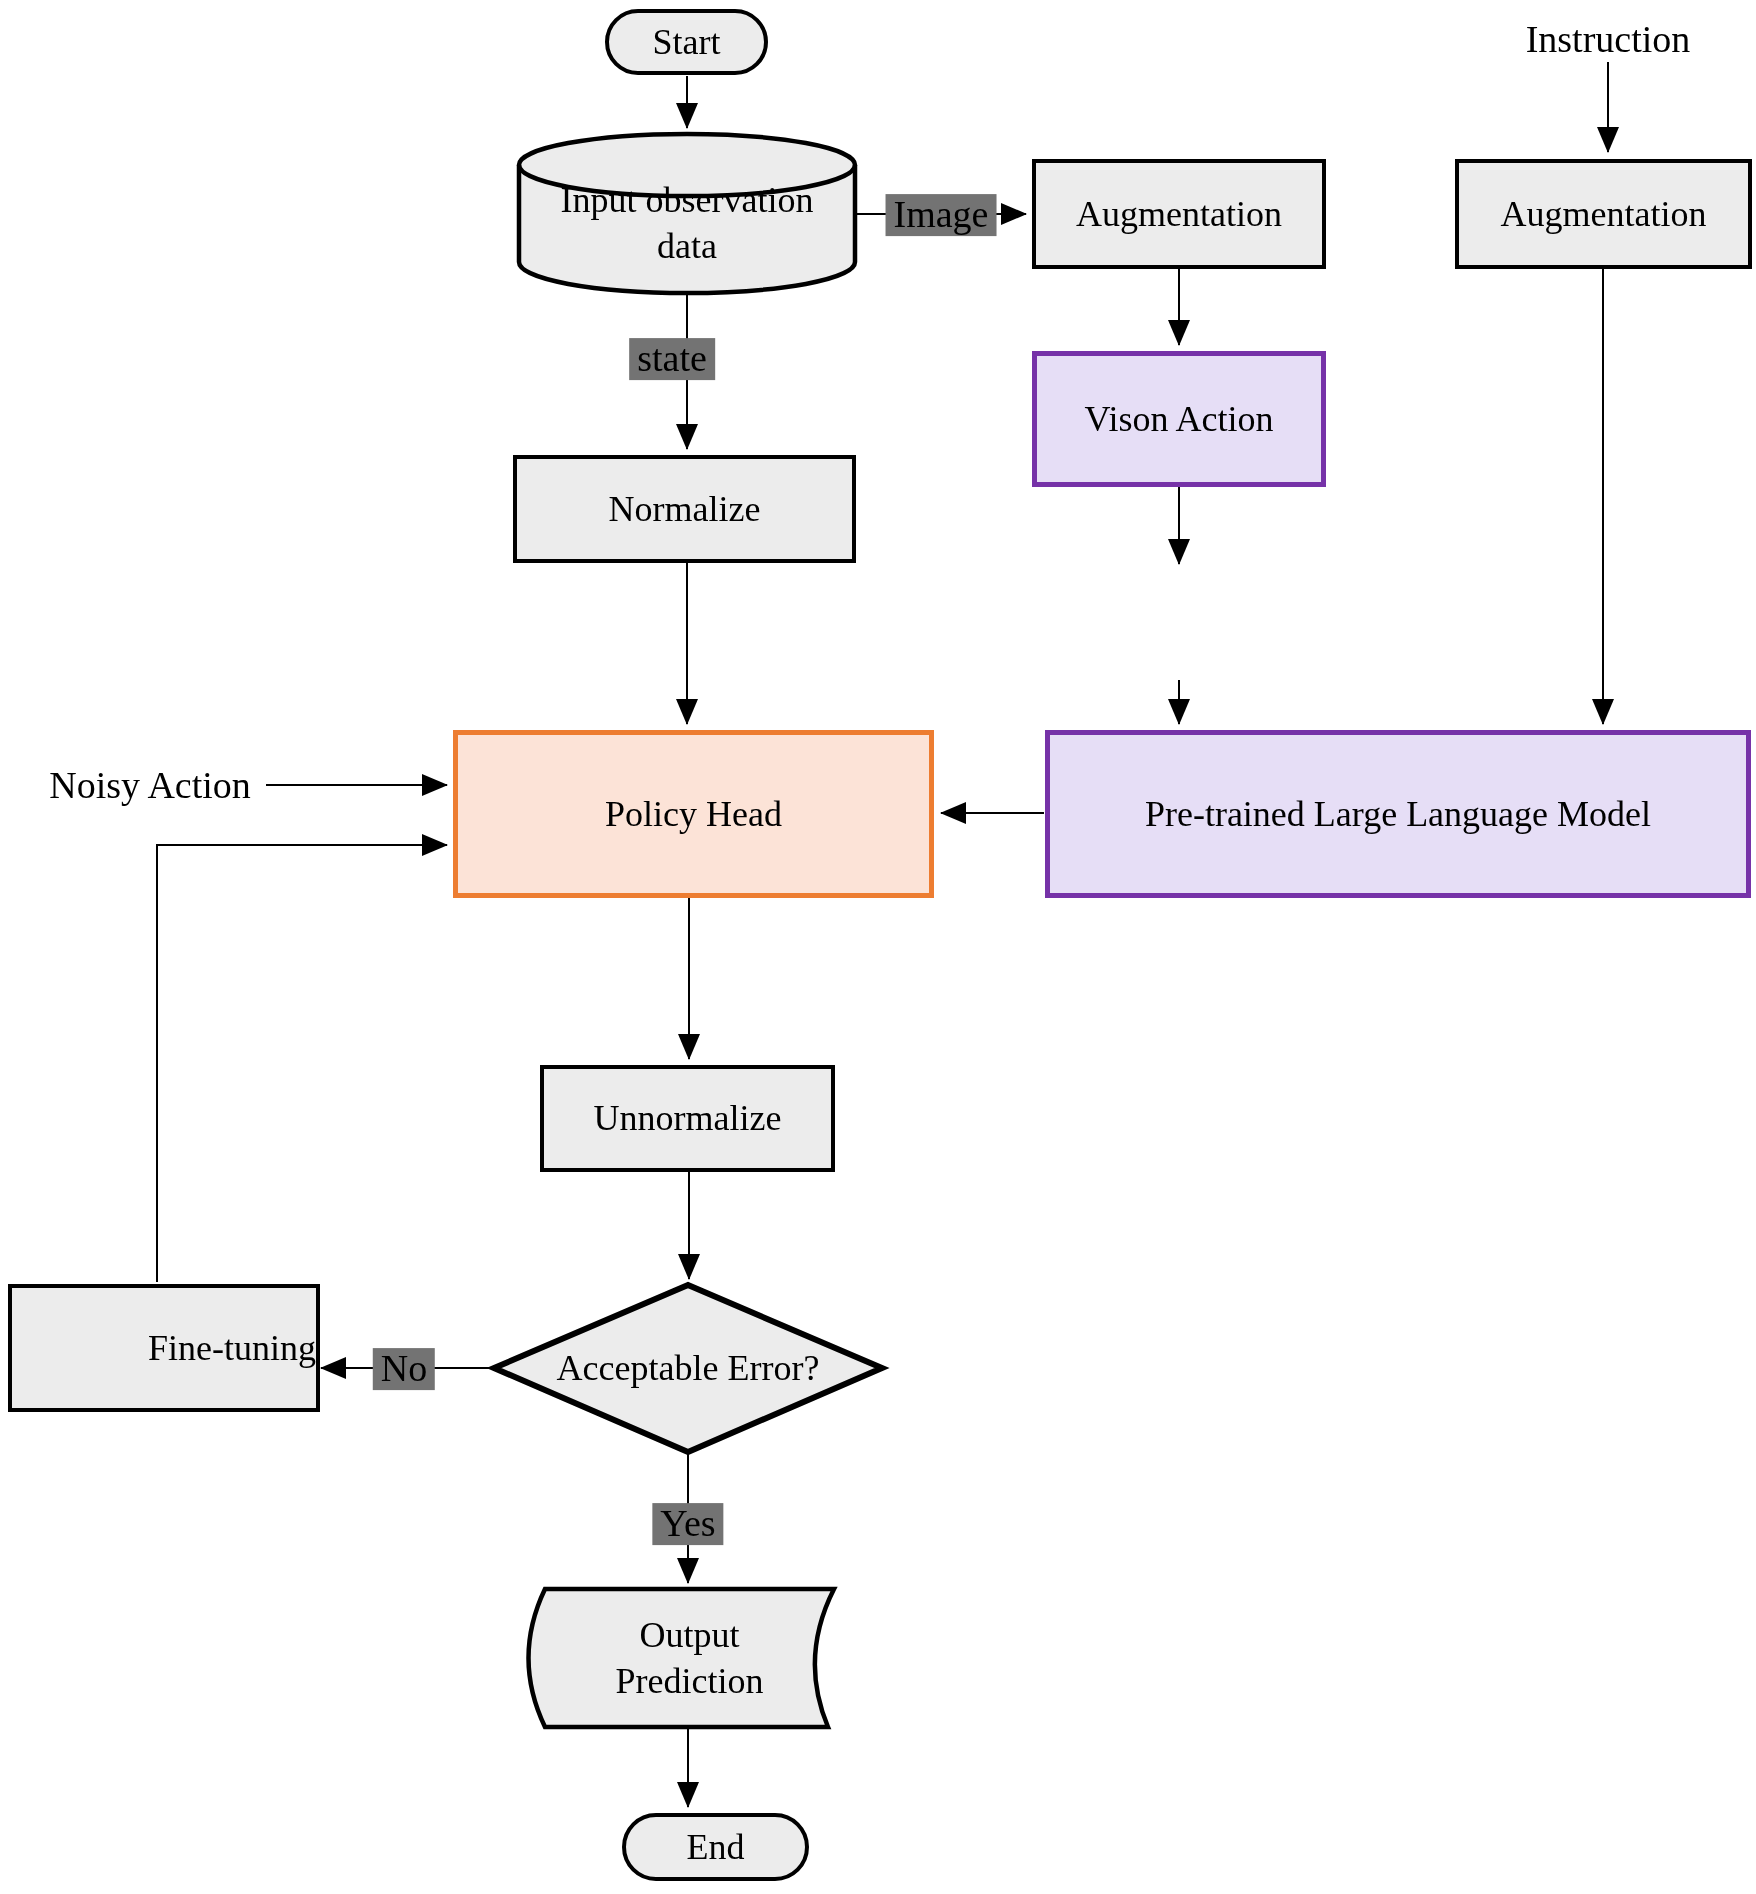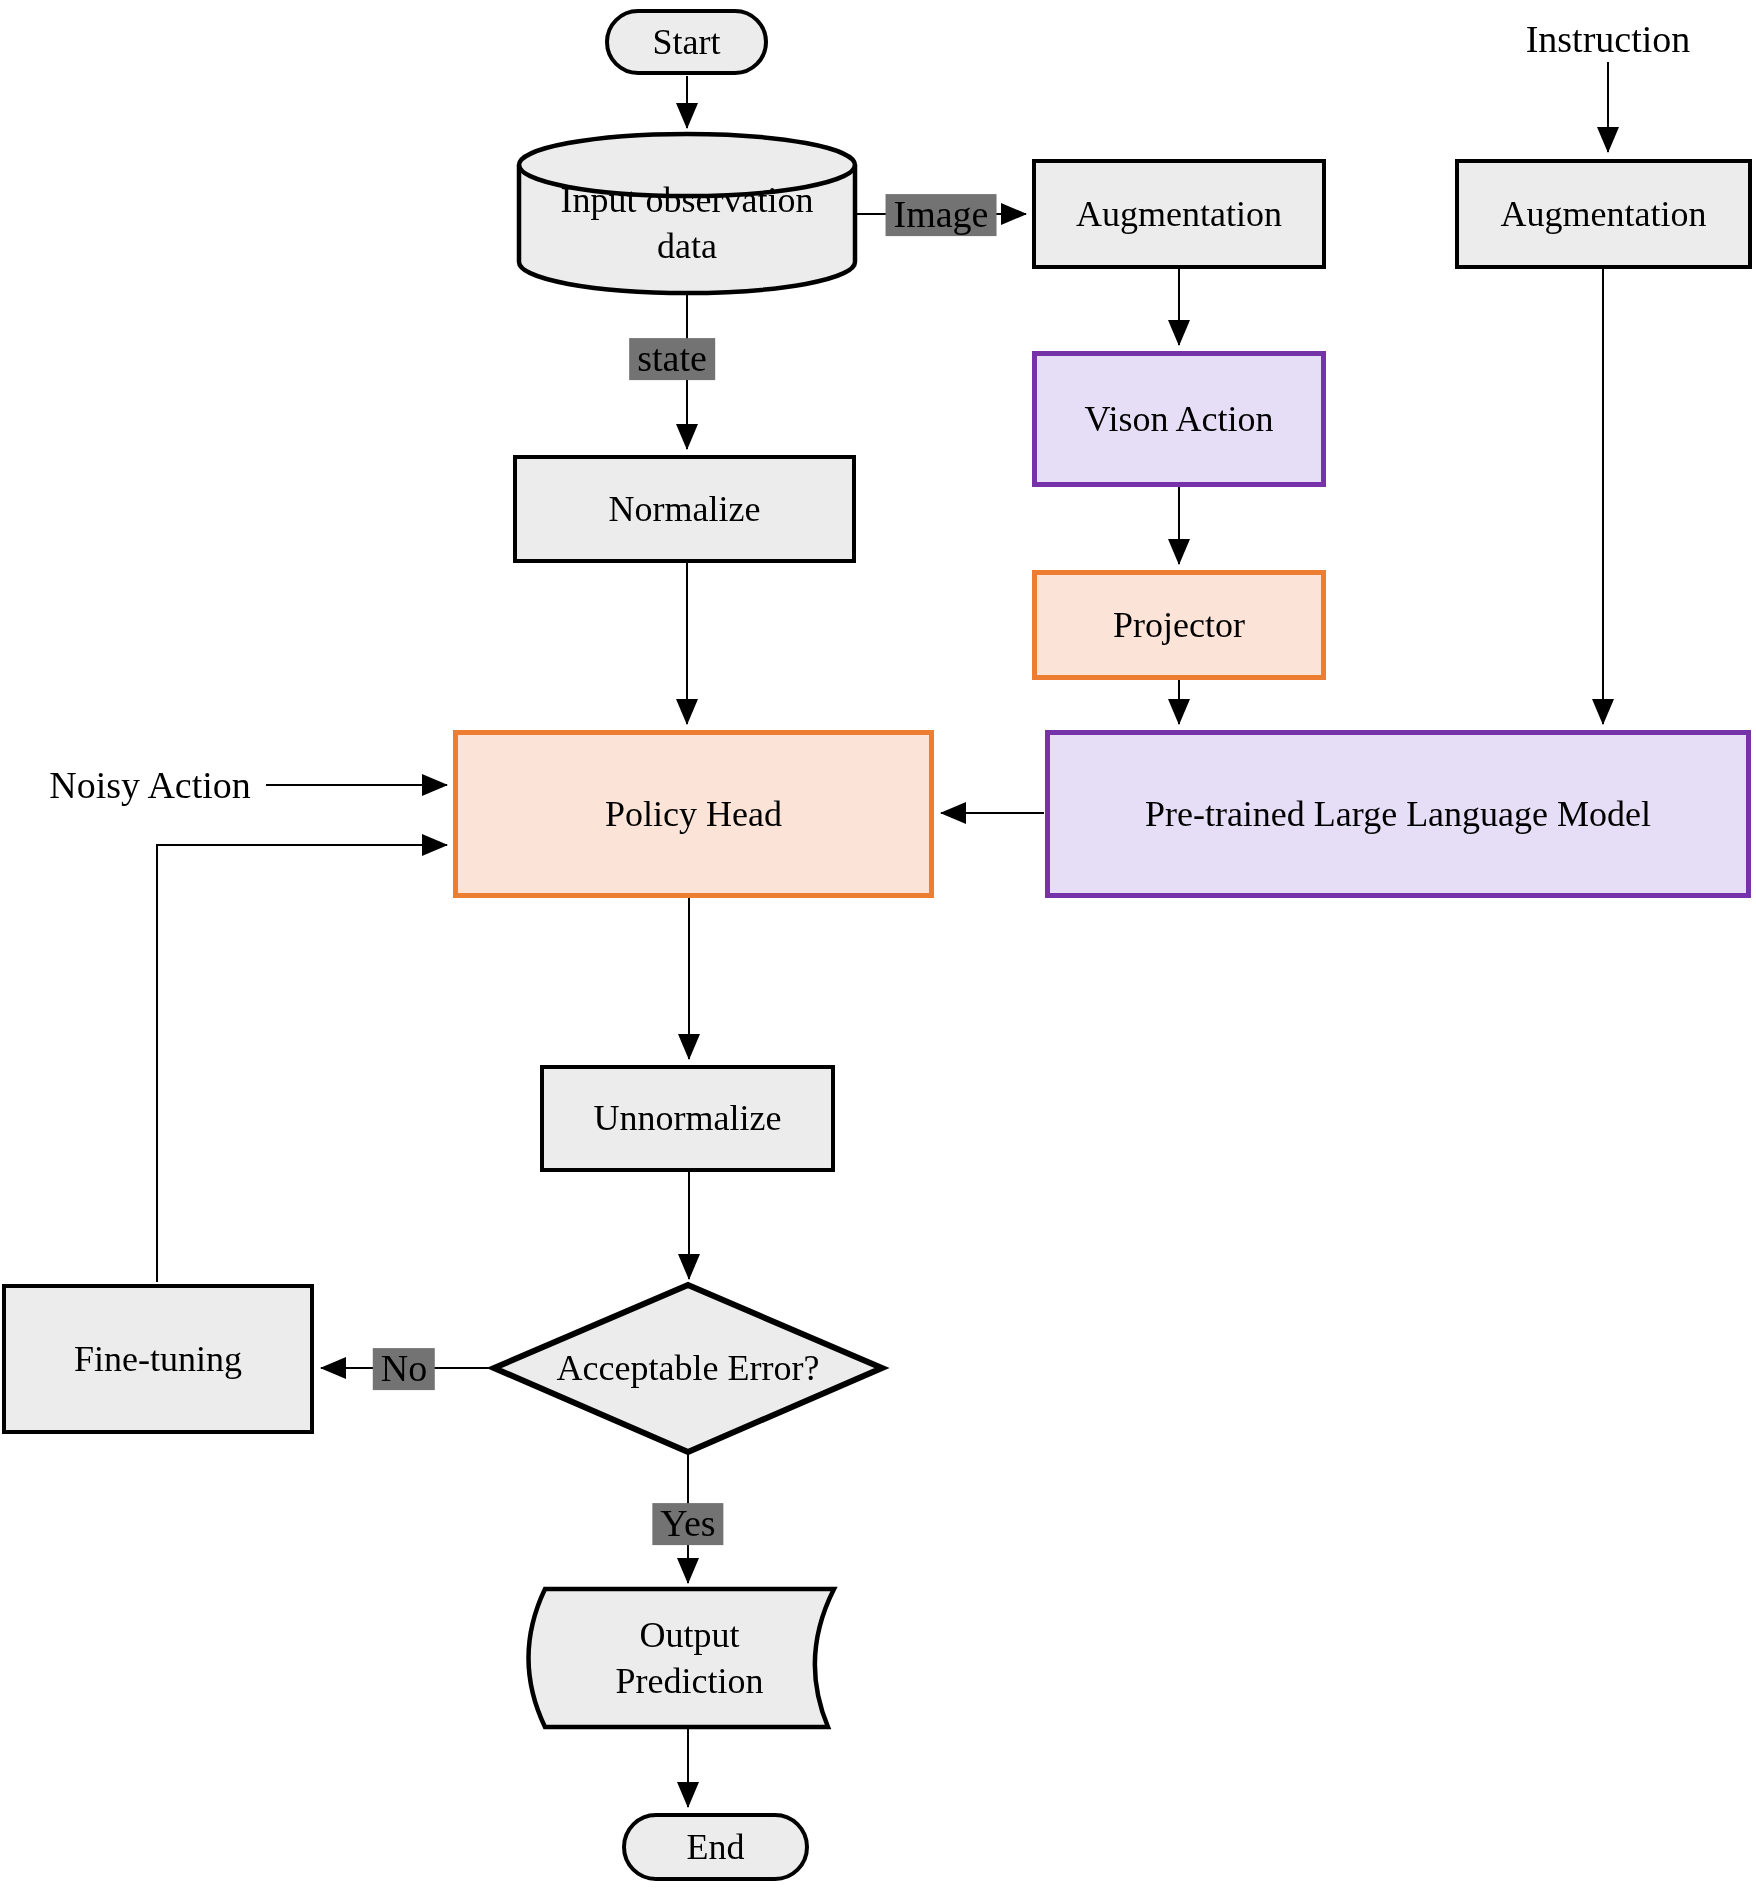--- a/index.html
+++ b/index.html
@@ -57,31 +57,30 @@
   </svg>
 
   <div class="node stadium" style="left:605px;top:9px;width:163px;height:66px;"><span>Start</span></div>
 
   <div class="node" style="left:1032px;top:159px;width:294px;height:110px;"><span>Augmentation</span></div>
 
   <div class="node" style="left:1455px;top:159px;width:297px;height:110px;"><span>Augmentation</span></div>
 
   <div class="node purple" style="left:1032px;top:351px;width:294px;height:136px;"><span>Vison Action</span></div>
 
-  <div class="node orange" style="left:1032px;top:570px;width:294px;height:110px;"><span>Projector</span></div>
 
   <div class="node" style="left:513px;top:455px;width:343px;height:108px;"><span>Normalize</span></div>
 
   <div class="node orange" style="left:453px;top:730px;width:481px;height:168px;"><span>Policy Head</span></div>
 
   <div class="node purple" style="left:1045px;top:730px;width:706px;height:168px;"><span>Pre-trained Large Language Model</span></div>
 
   <div class="node" style="left:540px;top:1065px;width:295px;height:107px;"><span>Unnormalize</span></div>
 
-  <div class="node" style="left:2px;top:1284px;width:312px;height:150px;"><span>Fine-tuning</span></div>
+  <div class="node" style="left:8px;top:1284px;width:312px;height:128px;justify-content:flex-end;"><span>Fine-tuning</span></div>
 
   <div class="node stadium" style="left:622px;top:1813px;width:187px;height:68px;border-radius:34px;"><span>End</span></div>
 
   <div class="node ghost" style="left:519px;top:168px;width:336px;height:110px;">Input observation
 data</div>
 
   <div class="node ghost" style="left:494px;top:1285px;width:388px;height:167px;">Acceptable Error?</div>
 
   <div class="node ghost" style="left:545px;top:1589px;width:289px;height:138px;">Output
 Prediction</div>

